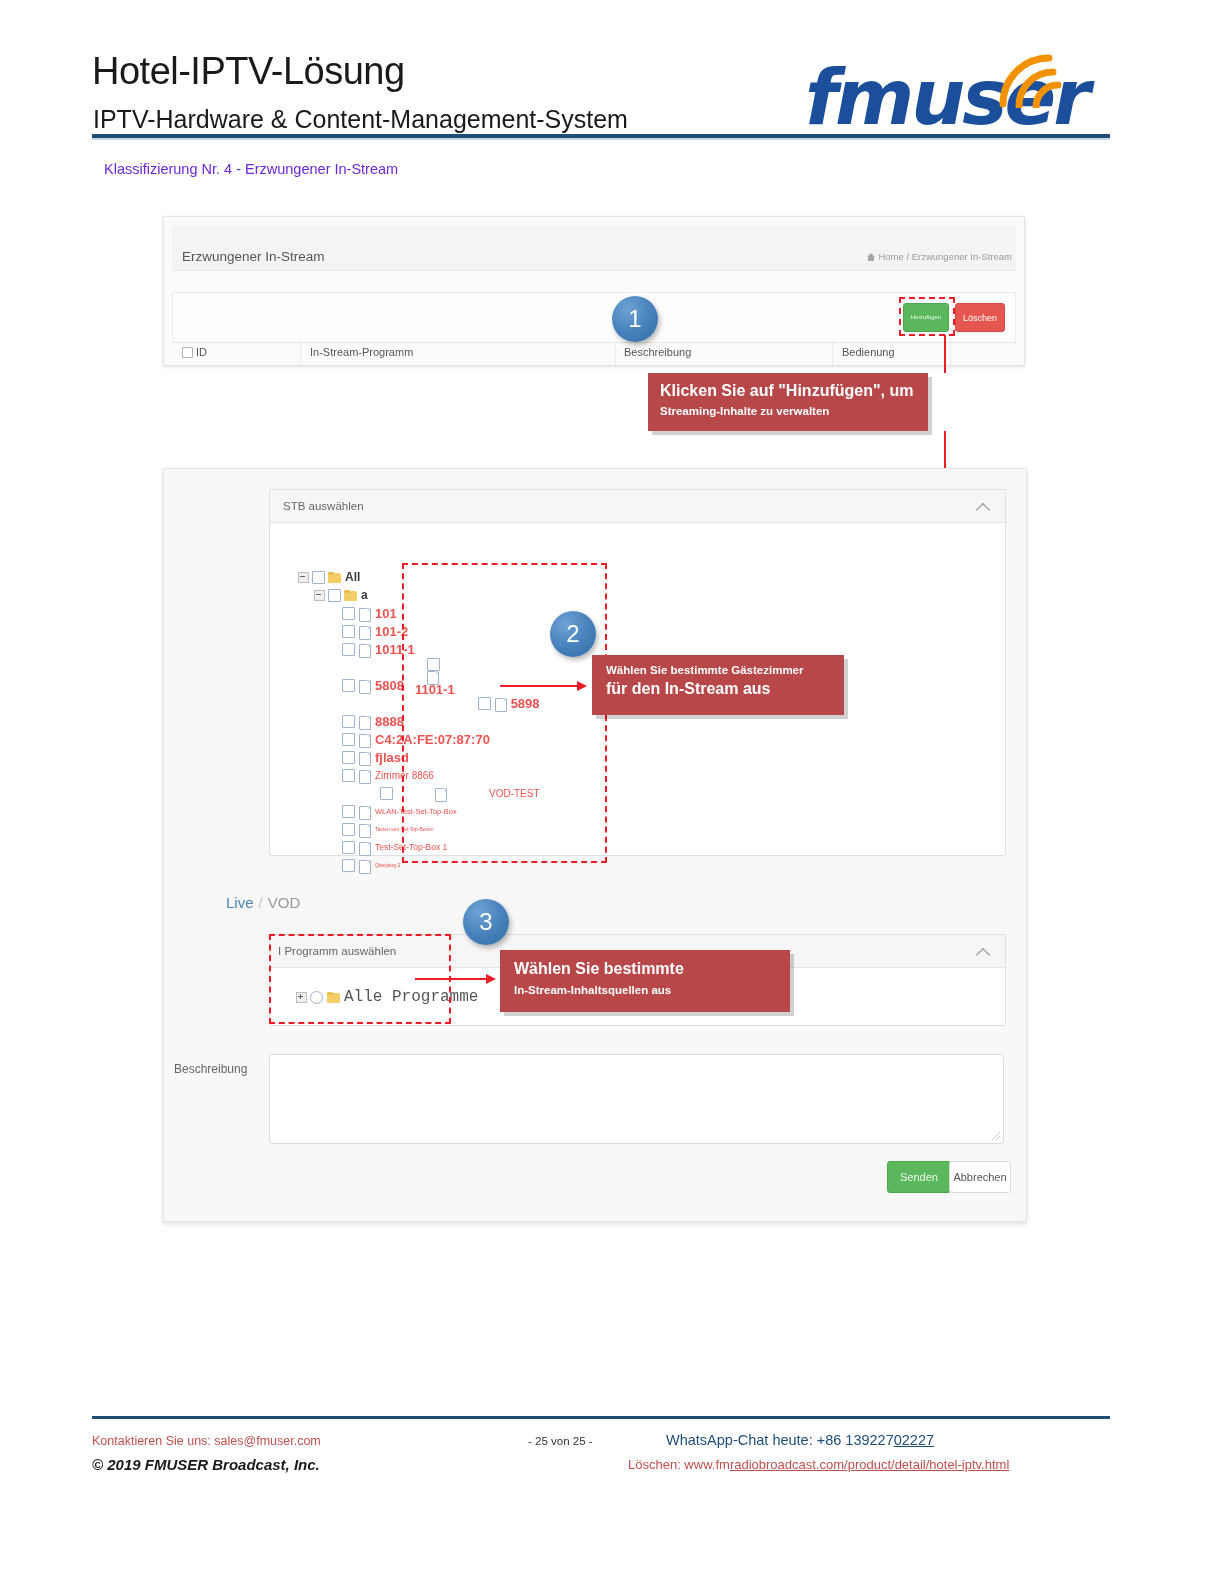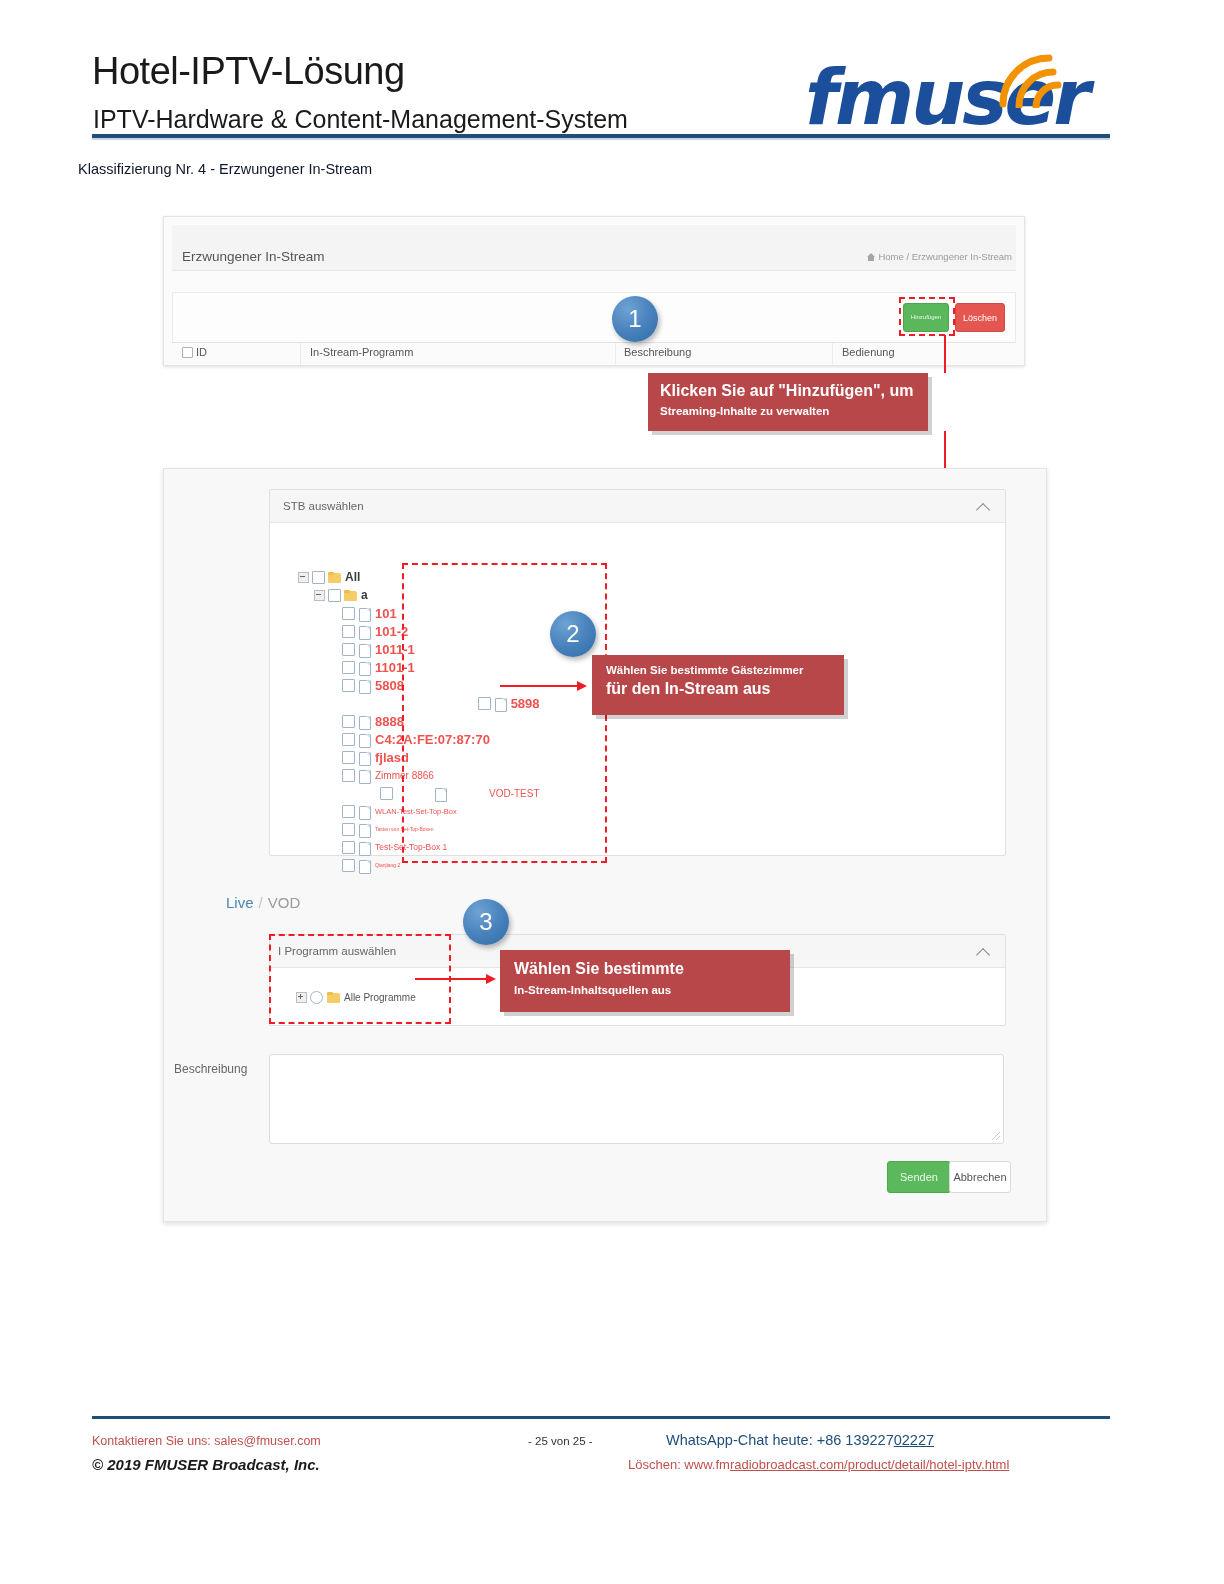--- a/index.html
+++ b/index.html
@@ -47,23 +47,23 @@
   }
   .hdr-rule-shadow {
     position: absolute;
     left: 92px; top: 138px;
     width: 1018px; height: 2px;
     background: #9bb4cc;
     opacity: .55;
   }
   .hdr-classification {
     position: absolute;
-    left: 78px; top: 161px;
+    left: 104px; top: 161px;
     font-size: 14.5px;
-    color: #0f172a;
+    color: #6d28d9;
     white-space: nowrap;
   }
 
   
   .logo {
     position: absolute;
     left: 805px; top: 50px;
     width: 300px; height: 90px;
   }
   .logo-text {
@@ -300,21 +300,20 @@
 
   
   .panel2 {
     position: absolute;
     left: 163px; top: 468px;
     width: 862px; height: 752px;
     background: #f8f8f8;
     border: 1px solid #e4e4e4;
     box-shadow: 0 2px 5px rgba(0,0,0,.13);
     overflow: hidden;
-    padding-left: 20px;
   }
   .card {
     position: absolute;
     background: #fff;
     border: 1px solid #e0e0e0;
     border-radius: 2px;
   }
   .card-head {
     position: absolute;
     left: 0; right: 0; top: 0;
@@ -648,21 +647,21 @@
           <span class="tchk"></span>
           <span class="ficon doc"></span>
           <span class="tlabel red-lg">101-2</span>
         </div>
         <div class="tnode" style="margin-left: 32px;">
           <span style="width: 12px; flex: 0 0 auto;"></span>
           <span class="tchk"></span>
           <span class="ficon doc"></span>
           <span class="tlabel red-lg">1011-1</span>
         </div>
-        <div class="tnode" style="margin-left: 32px;">
+        <div class="tnode" style="margin-left: 32px; flex-direction: column;">
           <span style="width: 12px; flex: 0 0 auto;"></span>
           <span class="tchk"></span>
           <span class="ficon doc"></span>
           <span class="tlabel red-lg">1101-1</span>
         </div>
         <div class="tnode" style="margin-left: 32px;">
           <span style="width: 12px; flex: 0 0 auto;"></span>
           <span class="tchk"></span>
           <span class="ficon doc"></span>
           <span class="tlabel red-lg">5808</span>
@@ -738,21 +737,21 @@
   <div class="card" id="progCard">
     <div class="card-head">
       <div class="card-head-title">I Programm auswählen</div>
       <div class="chev"></div>
     </div>
     <div class="prog-row">
       <div class="tnode">
         <span class="toggle plus"></span>
         <span class="tradio"></span>
         <span class="ficon folder"></span>
-        <span class="tlabel" style="font-size:10px;color:#555;">Alle Programme</span>
+        <span class="tlabel" style="font-size:16px;color:#555;font-family:Liberation Mono, monospace;">Alle Programme</span>
       </div>
     </div>
   </div>
   <div class="dash-box" id="dashProg"></div>
 
   <div class="desc-label">Beschreibung</div>
   <div class="desc-box">
     <div class="resize-grip"></div>
   </div>
 

